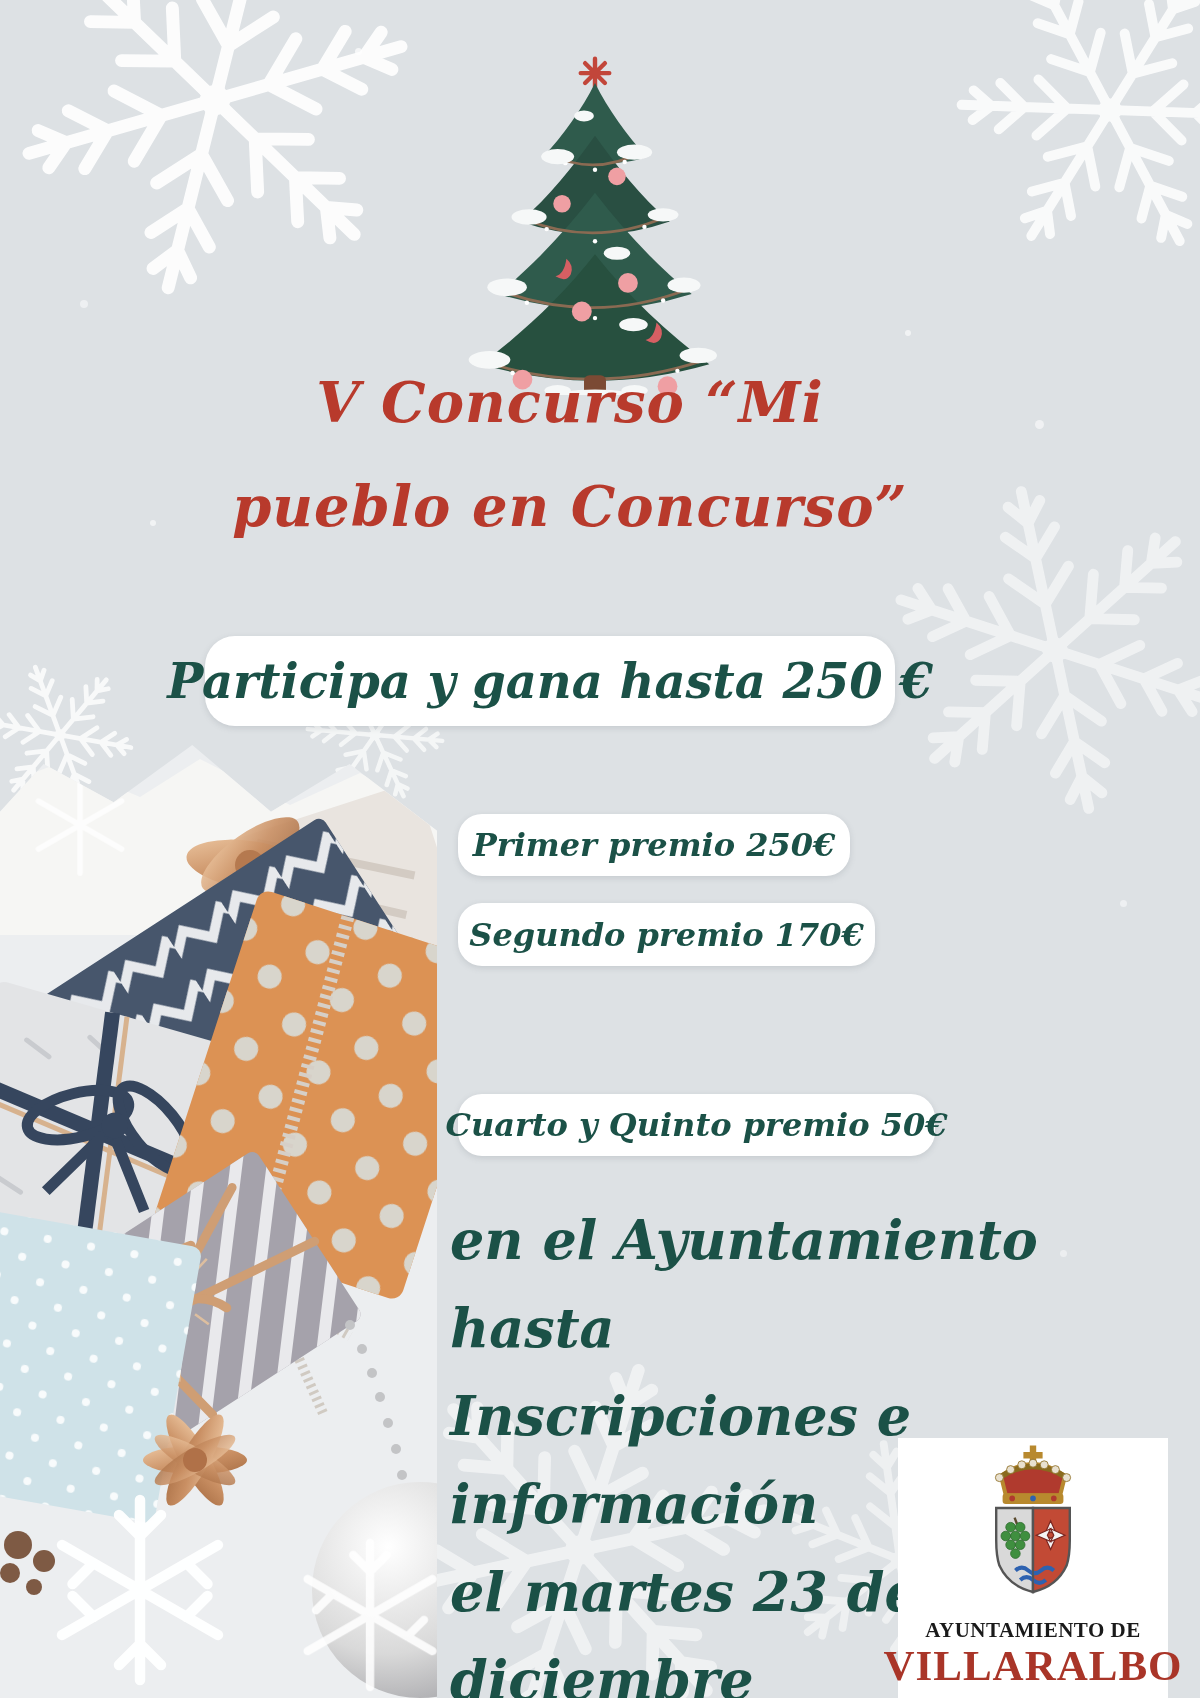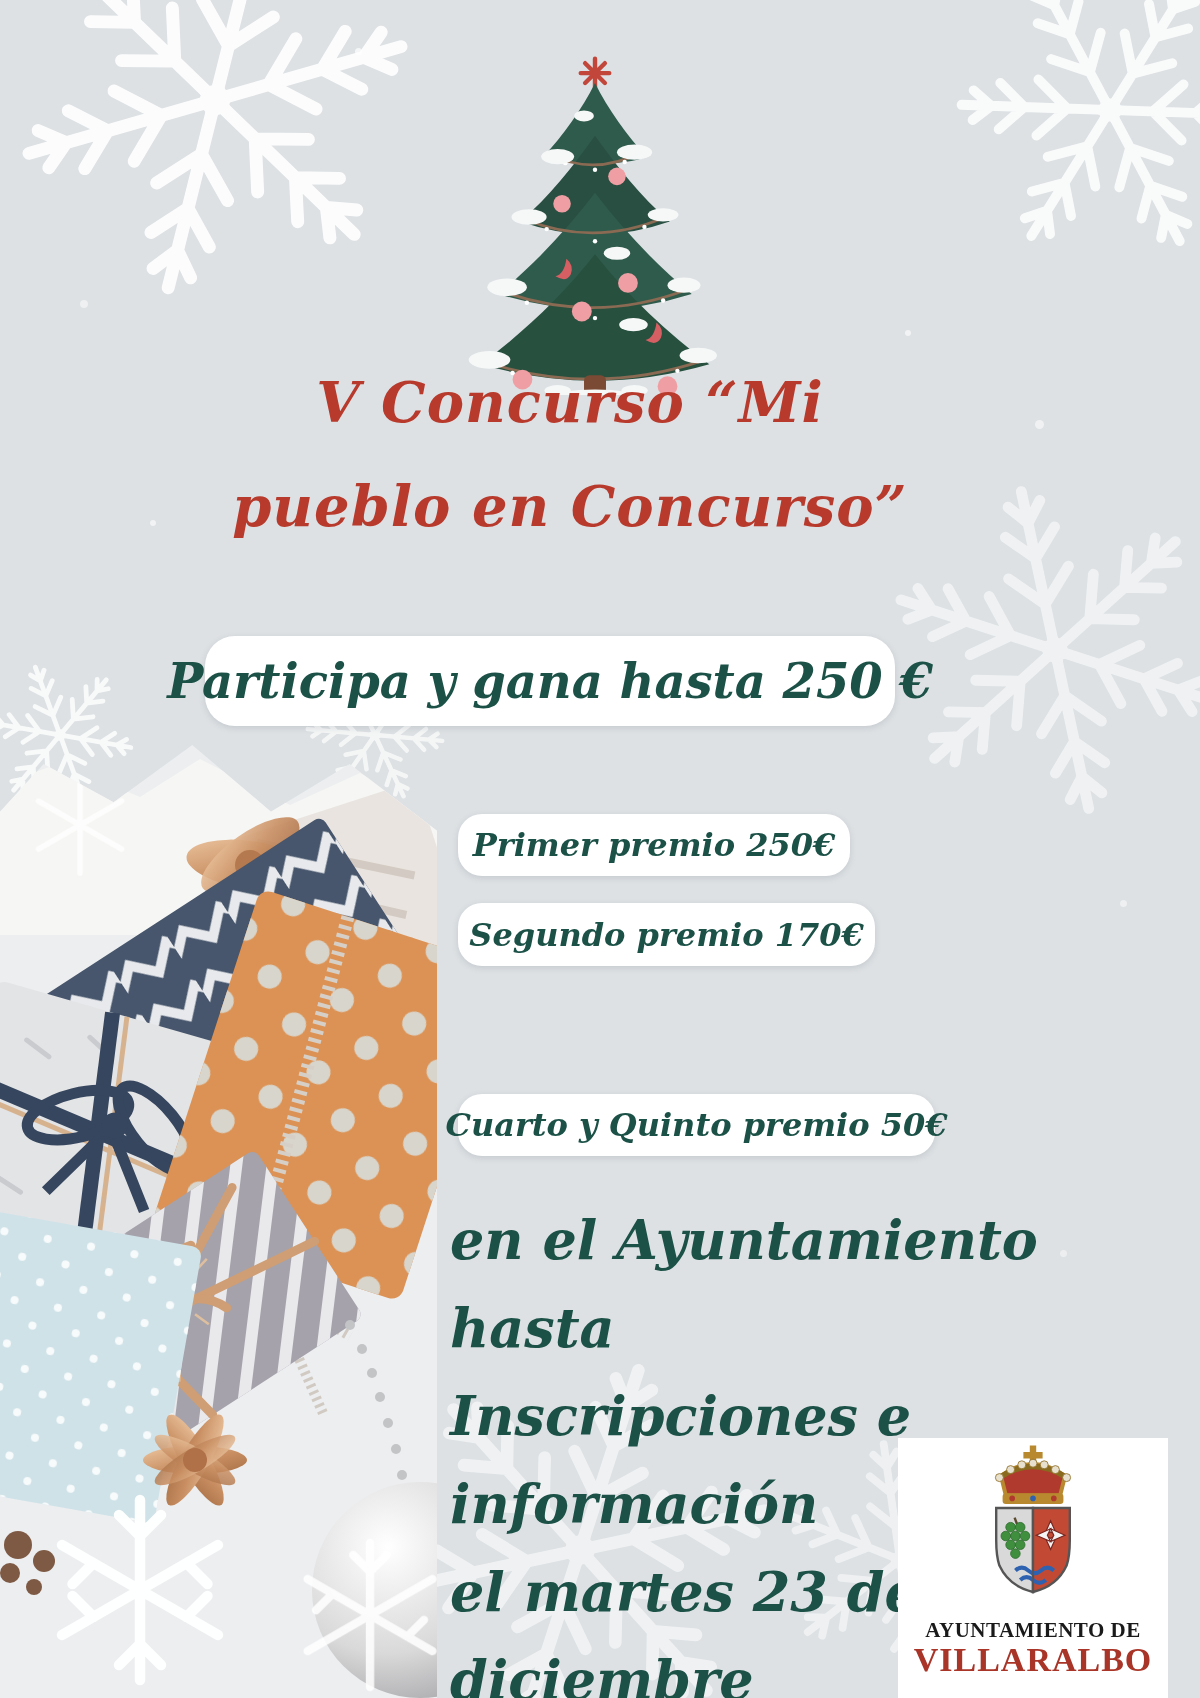--- a/index.html
+++ b/index.html
@@ -38,21 +38,21 @@
            background:linear-gradient(#f7f8f7 0 75px,#ecid 0),#eceef0;}
   .collage svg{position:absolute;left:0;top:0;}
 
   .logo-box{position:absolute;left:898px;top:1438px;width:270px;height:300px;
             background:#fff;display:flex;flex-direction:column;align-items:center;
             padding-top:6px;}
   .logo-box svg{display:block;}
   .logo-line1{font-family:"Liberation Serif","DejaVu Serif",serif;font-weight:bold;
               color:#1a1a1a;font-size:21px;letter-spacing:.5px;margin-top:2px;}
   .logo-line2{font-family:"Liberation Serif","DejaVu Serif",serif;font-weight:bold;
-              color:var(--logo-red);font-size:34px;letter-spacing:1px;margin-top:-2px;}
+              color:var(--logo-red);font-size:43px;letter-spacing:1px;margin-top:-2px;}
 
   .sparkle{position:absolute;border-radius:50%;background:#fff;pointer-events:none;}
 </style>
 </head>
 <body>
 
 <div class="poster">
 
   <svg width="0" height="0" style="position:absolute">
     <defs>

